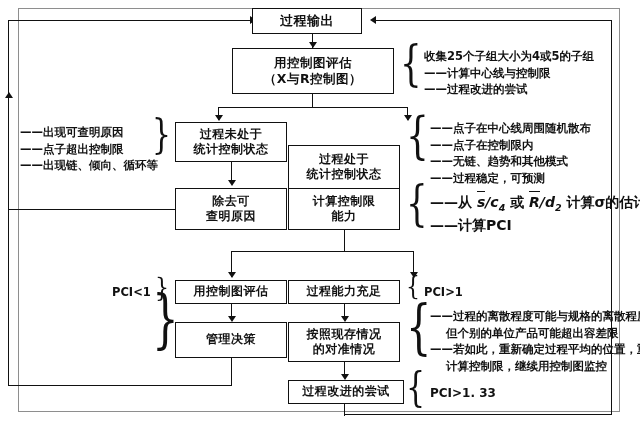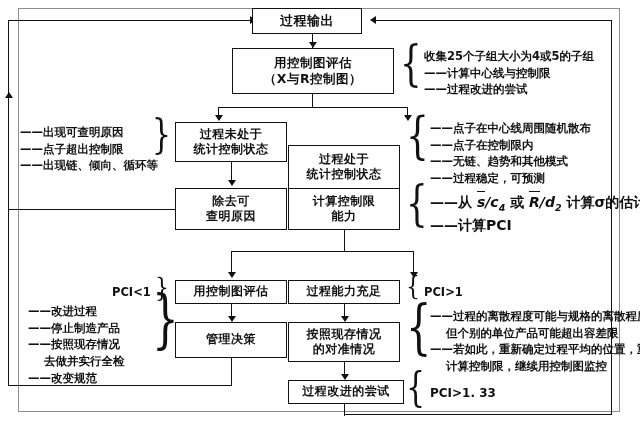--- a/index.html
+++ b/index.html
@@ -213,27 +213,20 @@
 
   <div class="vline" style="left:231px;top:304px;height:16px;"></div>
   <div class="arrow-d" style="left:228px;top:316px;"></div>
   <div class="vline" style="left:344px;top:304px;height:16px;"></div>
   <div class="arrow-d" style="left:341px;top:316px;"></div>
 
   <div class="box" style="left:175px;top:322px;width:112px;height:36px;font-size:12px;">
     <span>管理决策</span>
   </div>
 
-  <div class="note" style="left:28px;top:303px;font-size:11.5px;">
-    <span class="ln">——改进过程</span>
-    <span class="ln">——停止制造产品</span>
-    <span class="ln">——按照现存情况</span>
-    <span class="ln ind">去做并实行全检</span>
-    <span class="ln">——改变规范</span>
-  </div>
   <div class="brace" style="left:152px;top:302px;font-size:42px;transform:scaleY(1.5) rotate(180deg);">{</div>
 
   <div class="box" style="left:288px;top:322px;width:112px;height:40px;font-size:12px;">
     <span>按照现存情况</span>
     <span>的对准情况</span>
   </div>
 
   <div class="brace" style="left:406px;top:306px;font-size:40px;transform:scaleY(1.5);">{</div>
   <div class="note" style="left:430px;top:308px;font-size:11.5px;">
     <span class="ln">——过程的离散程度可能与规格的离散程度相等，</span>

